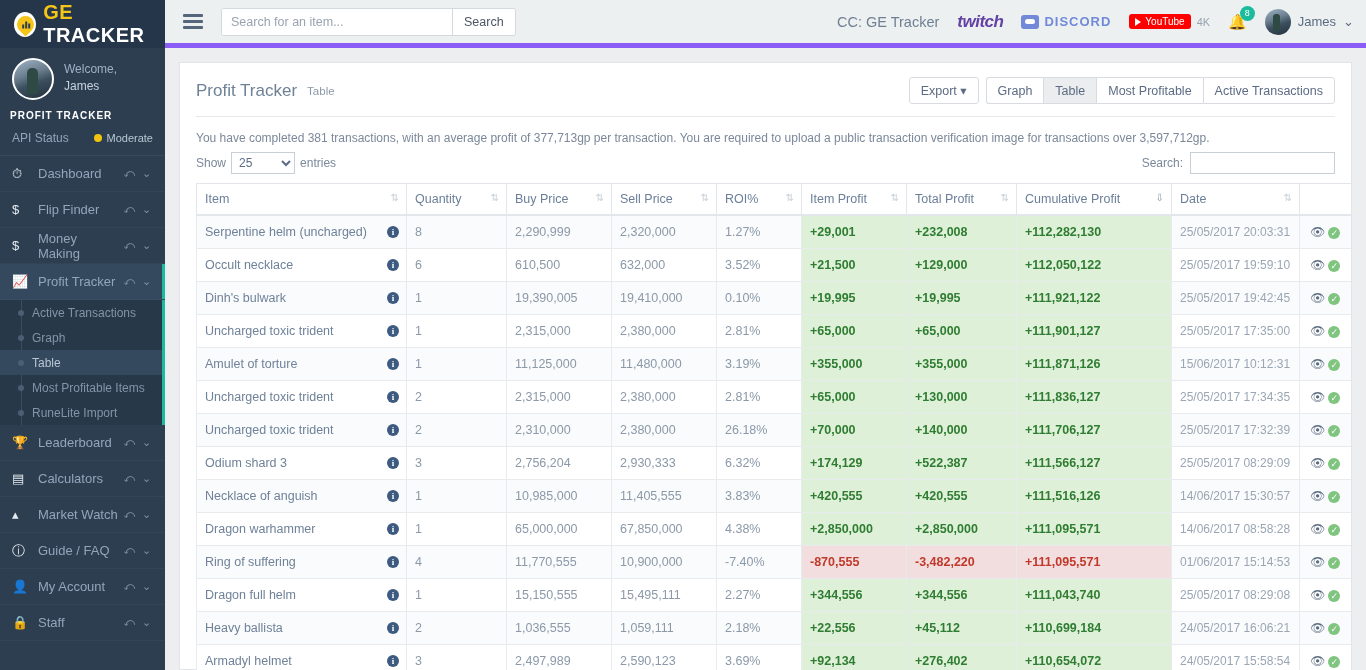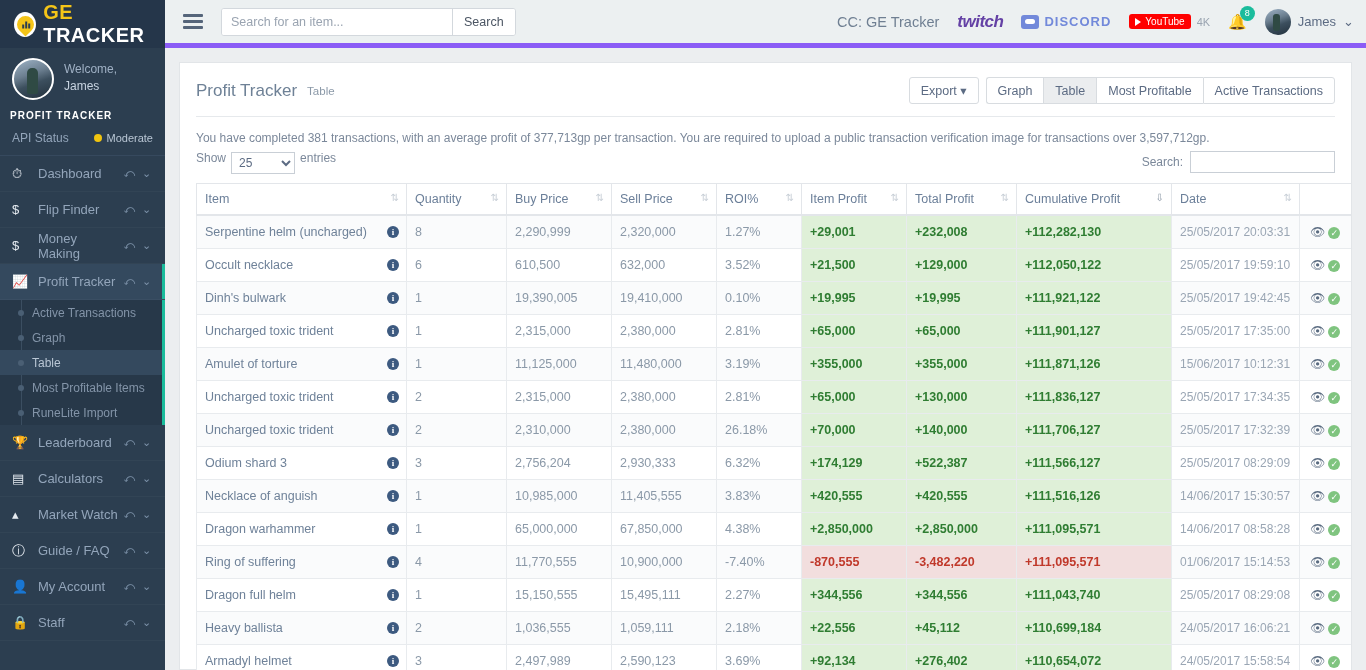--- a/index.html
+++ b/index.html
@@ -157,21 +157,21 @@
     font-family:"Liberation Sans", sans-serif; white-space:nowrap;
   }
   .btn-group { display:flex; }
   .btn-group .btn { border-radius:0; border-right-width:0;}
   .btn-group .btn:first-child{border-radius:3px 0 0 3px;}
   .btn-group .btn:last-child{border-radius:0 3px 3px 0; border-right-width:1px;}
   .btn.on { background:#ebedef; }
   .card-sep { height:1px; background:#e6e9ec; margin: 2px 16px 0 16px; }
 
   .blurb { padding: 14px 16px 6px 16px; font-size:12px; color:#7b889a; }
-  .tablectl { display:flex; align-items:flex-start; padding: 0 16px 8px 16px; font-size:12px; color:#7b889a;}
+  .tablectl { display:flex; align-items:center; padding: 0 16px 8px 16px; font-size:12px; color:#7b889a;}
   .tablectl select {
     margin: 1px 5px; padding:2px 3px; font-size:12px; border:1px solid #c9cfd6; background:#fff;
     color:#5c6b83; width:64px; font-family:"Liberation Sans", sans-serif;
   }
   .srchbox { margin-left:auto; display:flex; align-items:center; gap:7px;}
   .srchbox input {
     border:1px solid #c9cfd6; height:22px; width:145px; padding:0 5px; outline:none;
     font-family:"Liberation Sans", sans-serif; font-size:12px; color:#5c6b83;
   }
 

